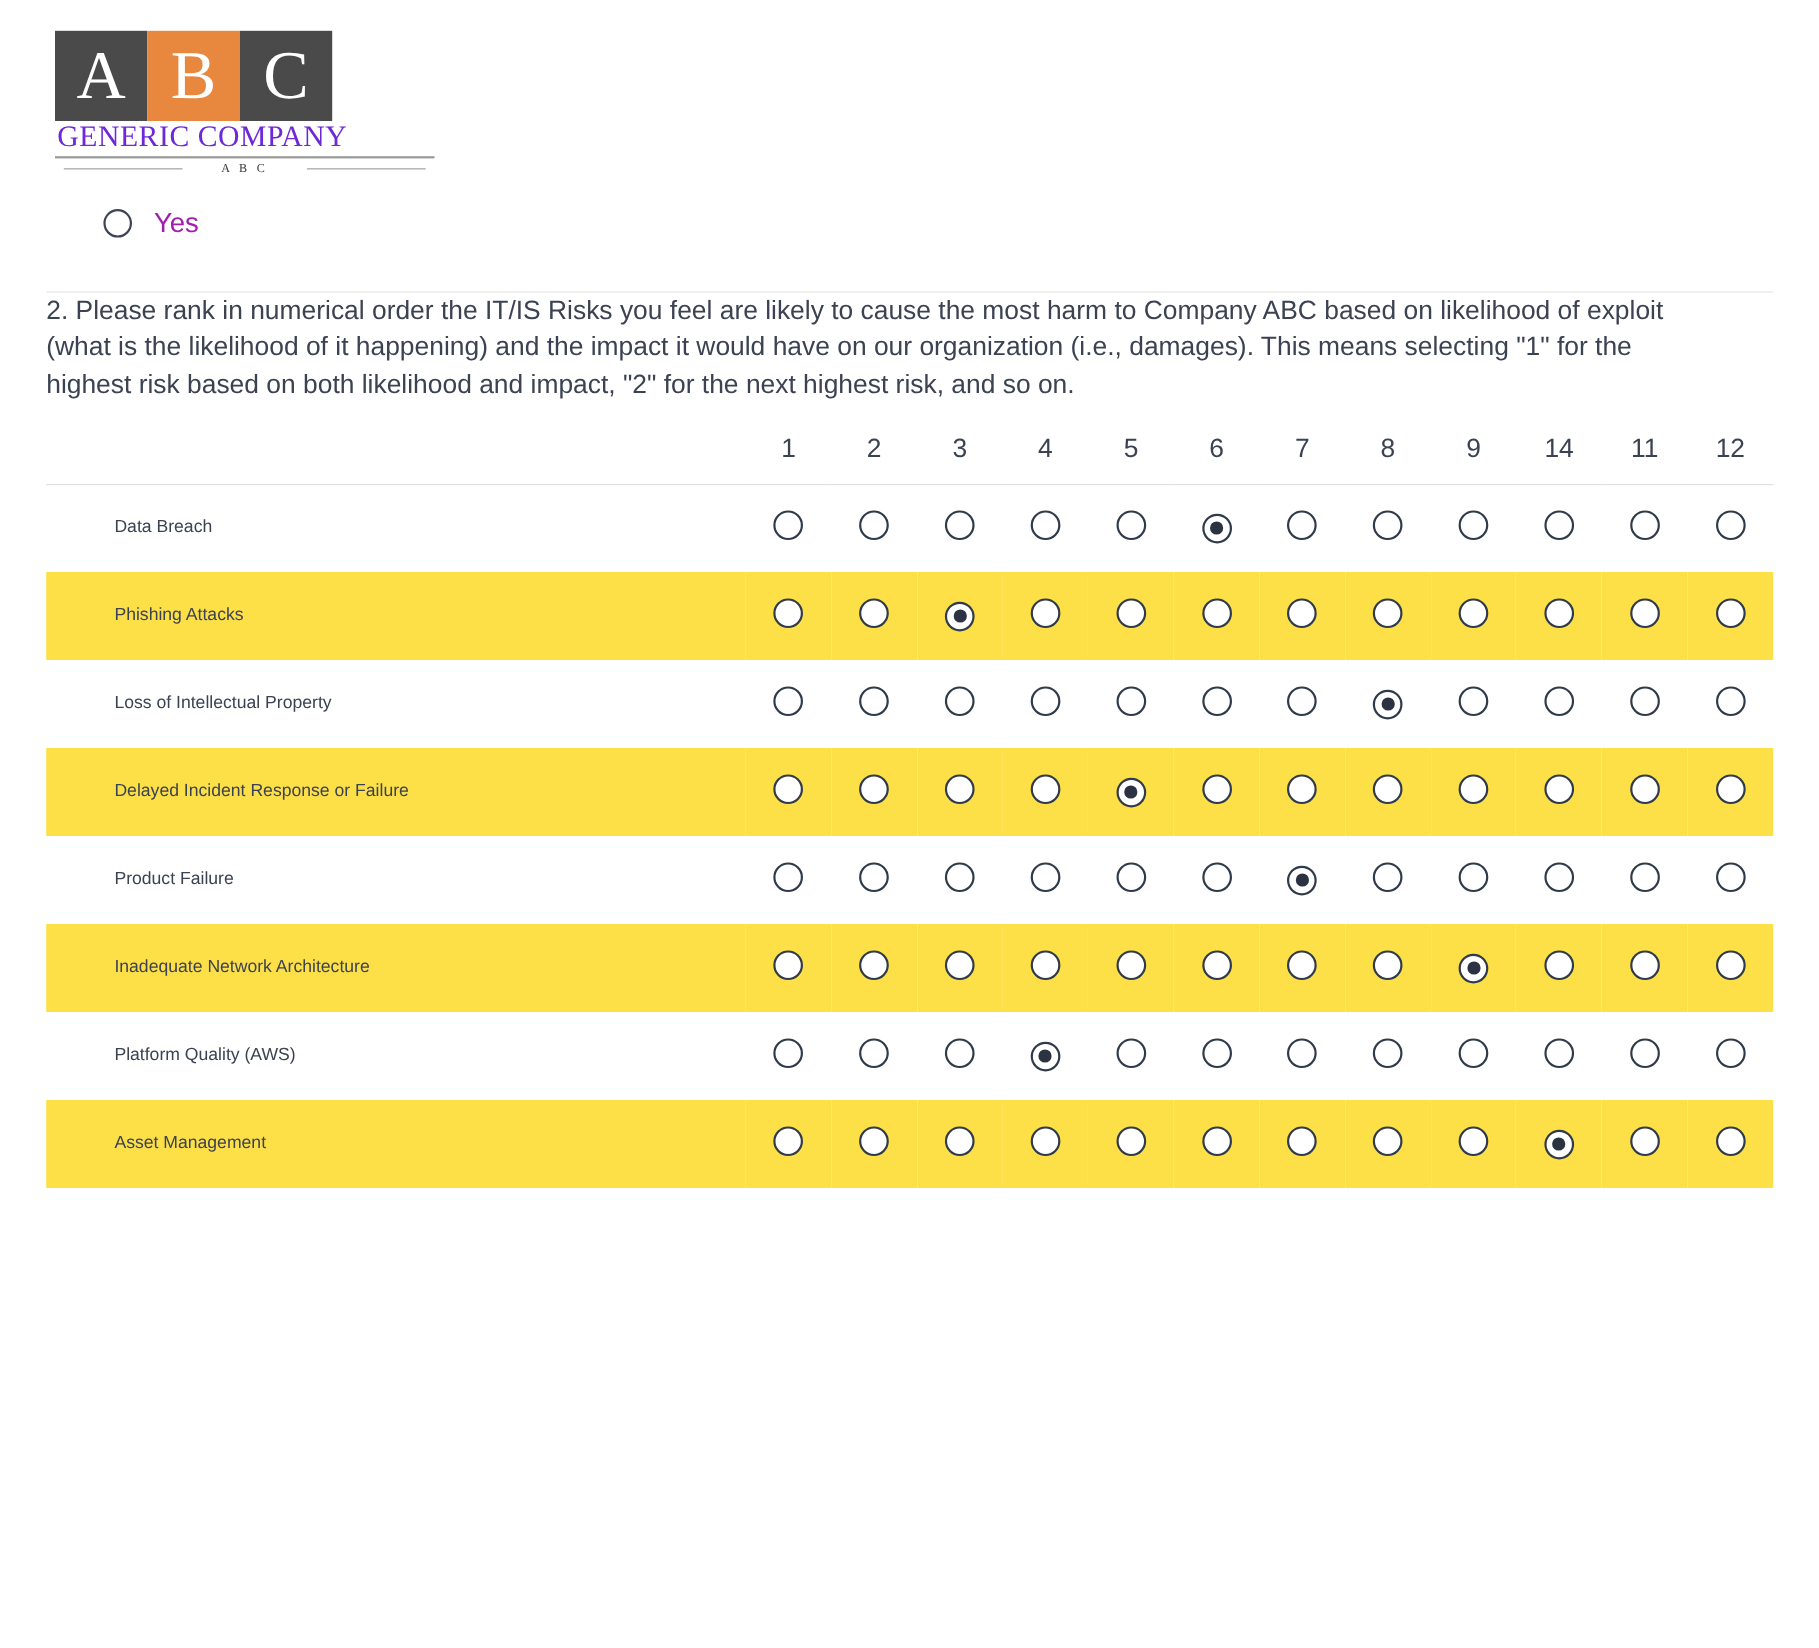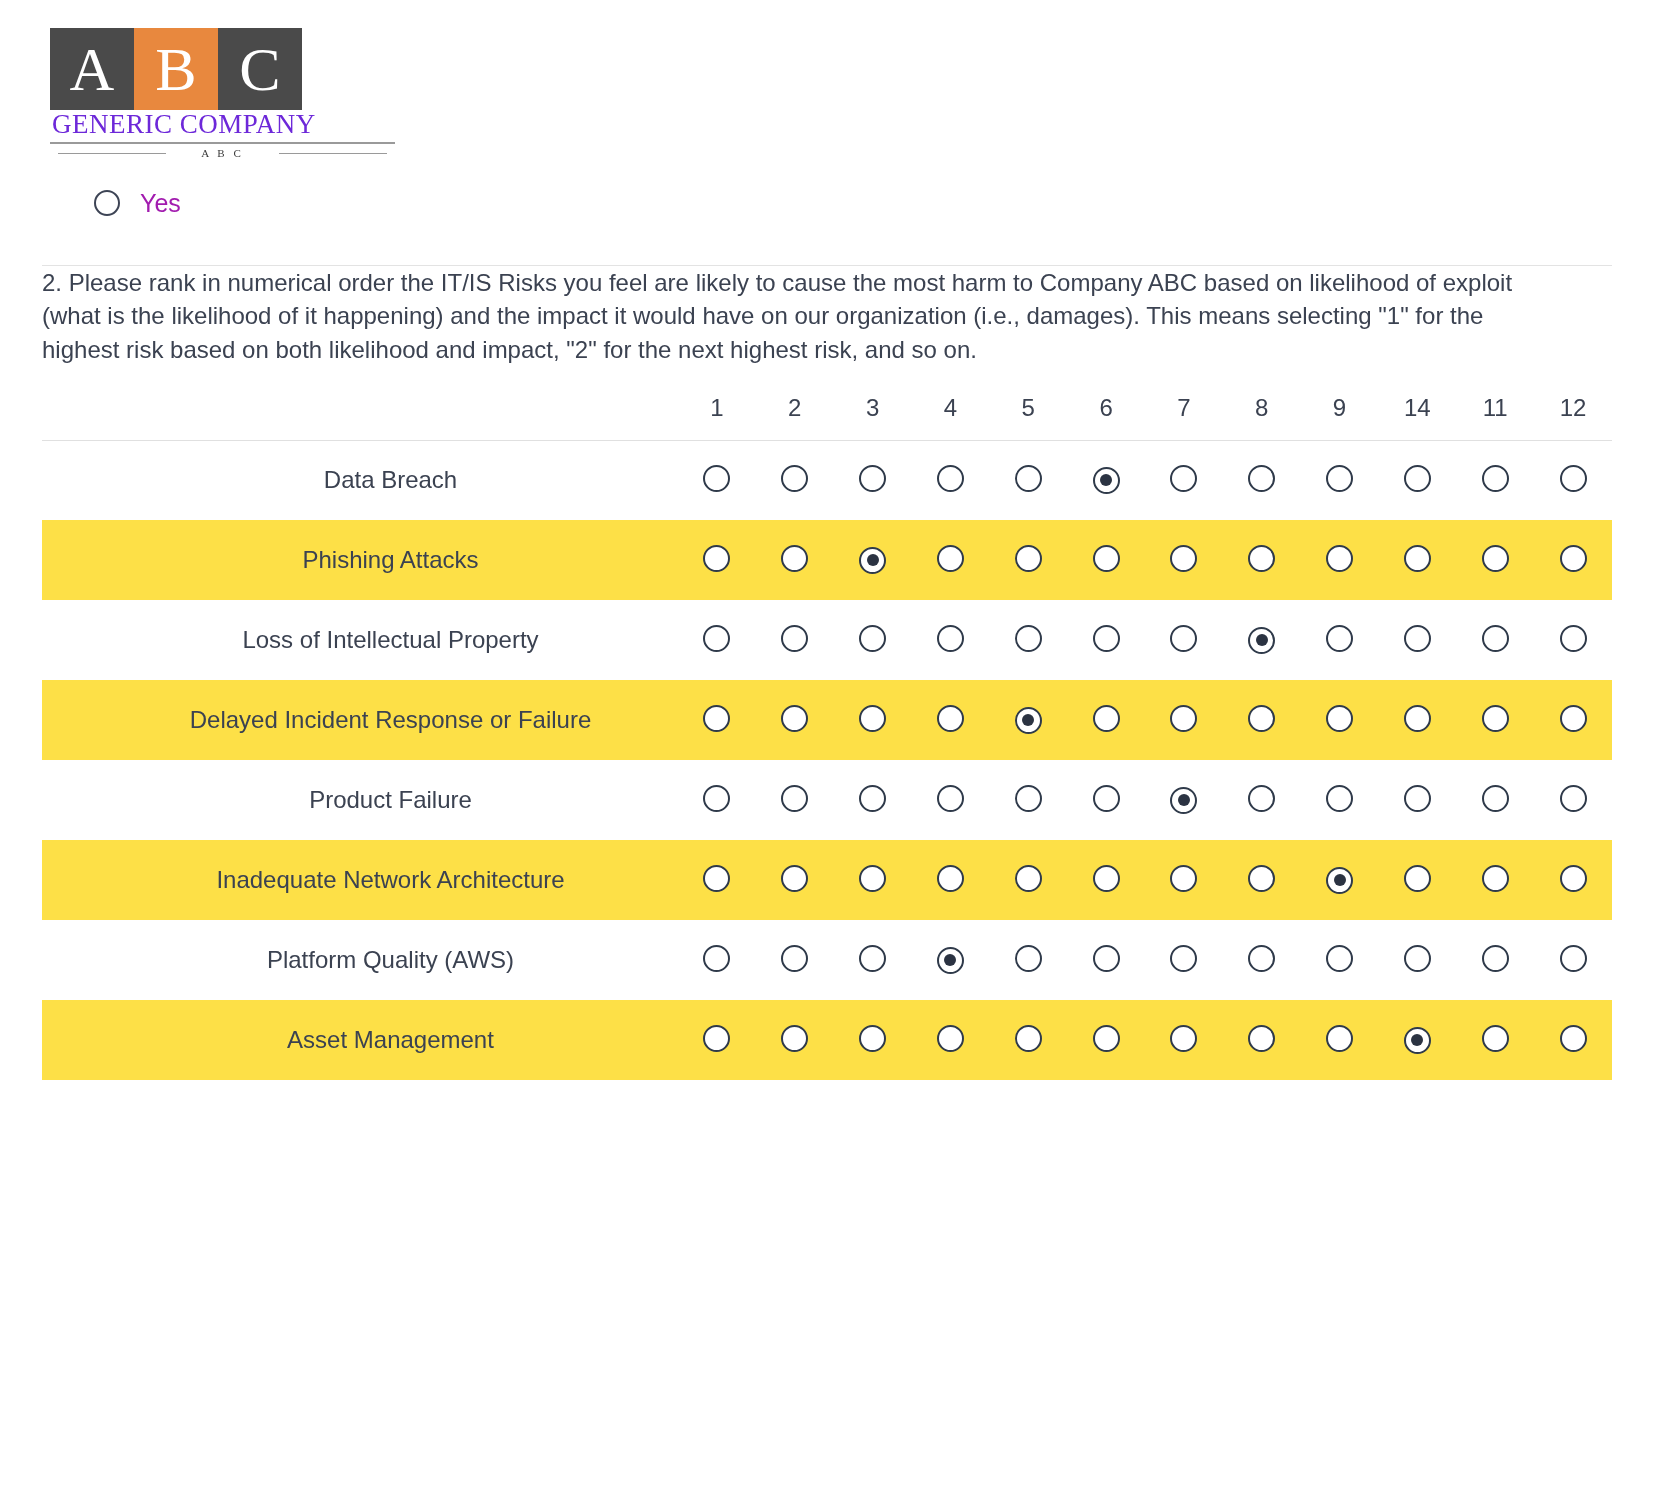--- a/index.html
+++ b/index.html
@@ -159,25 +159,24 @@
     padding: 0 0 18px 0;
     vertical-align: bottom;
   }
   .matrix th.corner { border-bottom: 1px solid #e0e0e0; }
   .matrix thead th.col-head { border-bottom: 1px solid #e0e0e0; }
   .matrix td {
     height: 80px;
     vertical-align: middle;
   }
   .matrix td.row-label {
-    font-size: 24px;
+    font-size: 16px;
     color: #3b4251;
     padding-left: 62px;
     white-space: nowrap;
-    text-align: center;
   }
   .matrix tbody tr.alt { background: #fde047; }
   .matrix td.opt {
     text-align: center;
   }
   .opt-radio {
     width: 27px;
     height: 27px;
     border-radius: 50%;
     border: 2.5px solid #2f3a4a;

